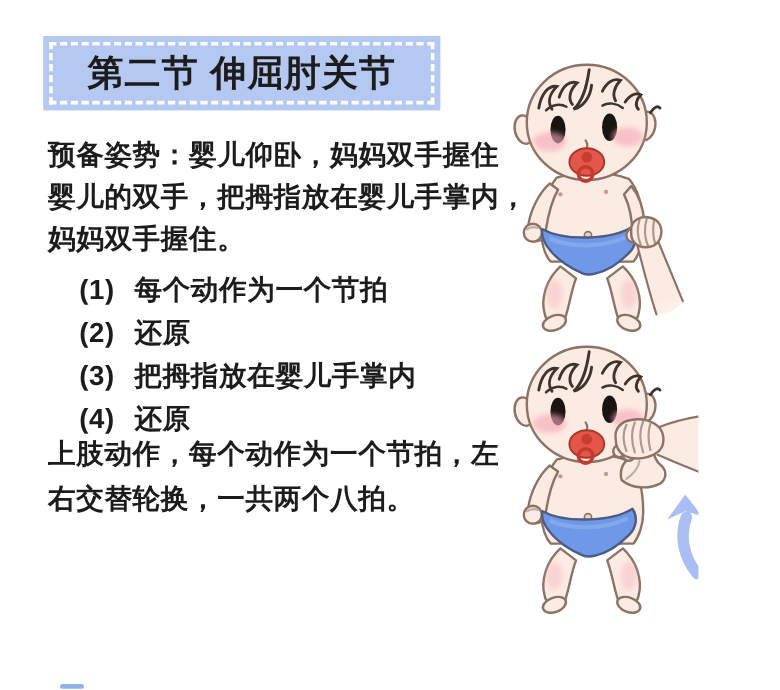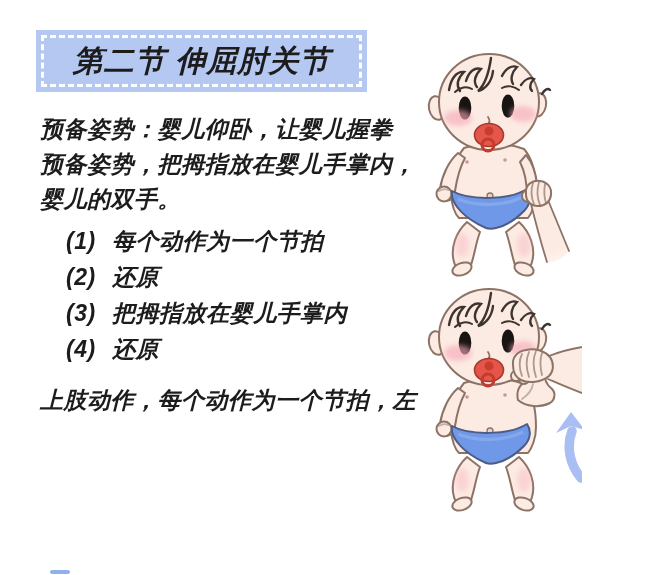--- a/index.html
+++ b/index.html
@@ -2,33 +2,32 @@
 <html style="--page-bg: #ffffff; --title-box-bg: #b5c8f2; --title-border: #ffffff; --text: #1c1c1c; --skin: #fcebe3; --skin-outline: #8d7365; --blush: #f6a8b8; --hair: #3d342e; --eye: #181412; --pacifier: #e4564a; --pacifier-dark: #c33b2c; --diaper: #6f98e8; --diaper-outline: #4d5c82; --arrow: #a9bef2; --border-dash: #7ba3ea;"><head>
 <meta charset="utf-8">
 <style>
   html,body{margin:0;padding:0;background:#fff;}
   .page{
     position:relative;width:582px;height:575px;overflow:hidden;
     background:var(--page-bg,#ffffff);
     color:var(--text,#1c1c1c);
     font-family:"Liberation Sans","DejaVu Sans",sans-serif;
     font-weight:700;
-    font-style:italic;
   }
   .title-box{
     position:absolute;left:36px;top:30px;width:331px;height:62px;
     background:var(--title-box-bg,#b5c8f2);
     display:flex;align-items:center;justify-content:center;
   }
   .title-dash{position:absolute;inset:5px;border:3px dashed var(--title-border,#fff);}
   .title-text{position:relative;font-size:30px;letter-spacing:1px;}
   .block{position:absolute;white-space:nowrap;font-size:23px;letter-spacing:.5px;}
   #intro{left:40px;top:112px;line-height:35px;}
   #steps{left:66px;top:223px;line-height:36px;}
-  #outro{left:40px;top:382px;line-height:37px;}
+  #outro{left:40px;top:360px;line-height:37px;}
   .step{display:flex;}
   .step-num{width:46px;}
   .illust{position:absolute;left:390px;top:25px;width:260px;height:550px;}
   .dash{position:absolute;height:4px;width:20px;border-radius:2px;background:var(--border-dash,#7ba3ea);opacity:.85;}
   #dash-l{left:50px;top:570px;}
   #dash-r{left:621px;top:570px;}
   
   .skin{fill:var(--skin,#fcebe3);stroke:var(--skin-outline,#8d7365);stroke-width:2;stroke-linejoin:round;}
   .line{stroke:var(--skin-outline,#8d7365);fill:none;stroke-width:1.8;stroke-linecap:round;}
   .hair{stroke:var(--hair,#3d342e);fill:none;stroke-width:2.4;stroke-linecap:round;}
@@ -42,23 +41,23 @@
 <body>
 
 <div class="page">
 
   <div class="title-box">
     <div class="title-dash"></div>
     <span class="title-text">第二节 伸屈肘关节</span>
   </div>
 
   <div class="block" id="intro">
-    <div>预备姿势：婴儿仰卧，让婴儿握拳</div>
-    <div>预备姿势，把拇指放在婴儿手掌内，</div>
-    <div>婴儿的双手。</div>
+    <div>预备姿势：婴儿仰卧，妈妈双手握住</div>
+    <div>婴儿的双手，把拇指放在婴儿手掌内，</div>
+    <div>妈妈双手握住。</div>
   </div>
 
   <div class="block" id="steps">
     <div class="step">
       <span class="step-num">(1)</span>
       <span class="step-text">每个动作为一个节拍</span>
     </div>
     <div class="step">
       <span class="step-num">(2)</span>
       <span class="step-text">还原</span>
@@ -68,20 +67,21 @@
       <span class="step-text">把拇指放在婴儿手掌内</span>
     </div>
     <div class="step">
       <span class="step-num">(4)</span>
       <span class="step-text">还原</span>
     </div>
   </div>
 
   <div class="block" id="outro">
     <div>上肢动作，每个动作为一个节拍，左</div>
+    <div>右交替轮换，一共两个八拍。</div>
   </div>
 
   <svg class="illust" viewBox="390 25 260 550" width="260" height="550" xmlns="http://www.w3.org/2000/svg">
     <defs>
       <filter id="soft" x="-60%" y="-60%" width="220%" height="220%">
         <feGaussianBlur stdDeviation="2.4"></feGaussianBlur>
       </filter>
       <linearGradient id="fadeTop" gradientUnits="userSpaceOnUse" x1="545" y1="215" x2="562" y2="260">
         <stop offset="0" stop-color="#fcebe3"></stop>
           <stop offset=".72" stop-color="#fcebe3"></stop>

